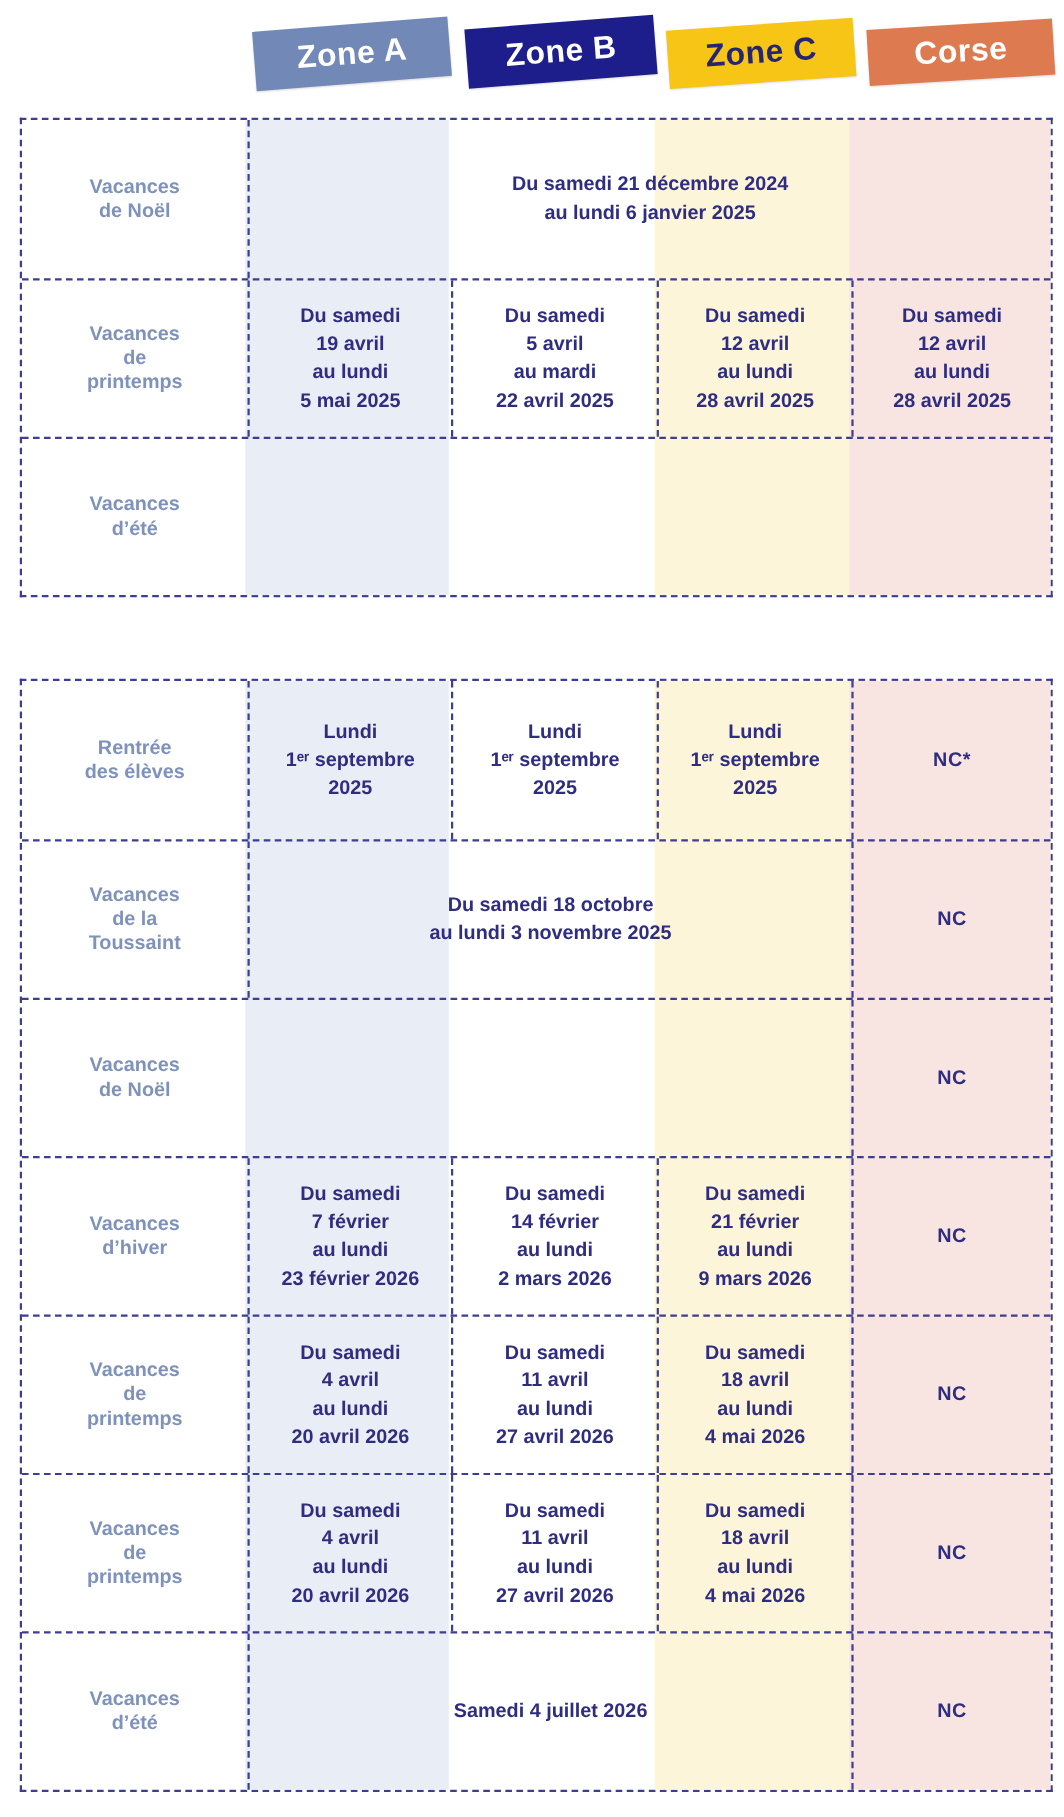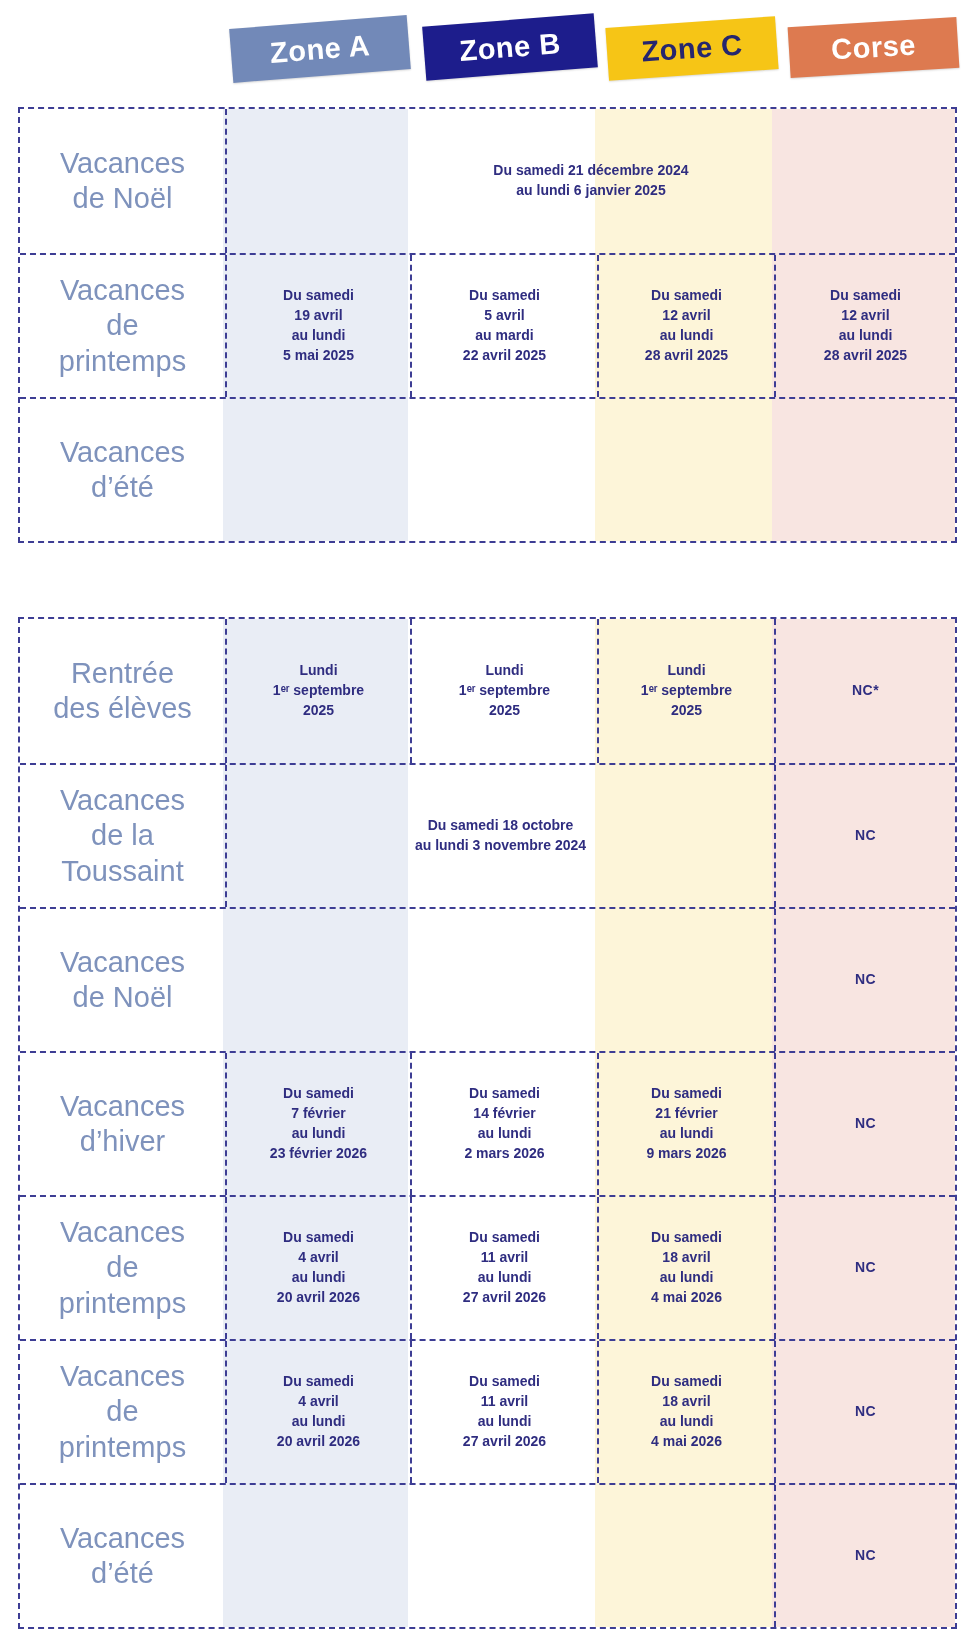--- a/index.html
+++ b/index.html
@@ -41,24 +41,24 @@
     display:grid; grid-template-columns:205px 185px 187px 177px 1fr;
     min-height:144px;
   }
   .row + .row{border-top:2px dashed var(--border-color);}
   .cell{
     display:flex; align-items:center; justify-content:center;
     text-align:center; white-space:pre-line; padding:6px 4px;
   }
   .cell + .cell{border-left:2px dashed var(--border-color);}
   .label-cell{
-    color:var(--label-color); font-weight:normal; font-size:29px; line-height:1.22;
+    color:var(--label-color); font-weight:bold; font-size:18px; line-height:1.22;
   }
   .date-cell{
-    color:var(--text-color); font-weight:600; font-size:14px; line-height:1.42;text-align:center;
+    color:var(--text-color); font-weight:600; font-size:18px; line-height:1.42;text-align:center;
   }
   .nc-cell{font-weight:bold; letter-spacing:0.5px;}
   .span4{grid-column:2 / 6;}
   .span3{grid-column:2 / 5;}
   .col-corse{grid-column:5 / 6;}
 </style>
 </head>
 <body>
 
 <div class="badges">
@@ -126,21 +126,21 @@
 1ᵉʳ septembre
 2025</div>
     <div class="cell date-cell nc-cell">NC*</div>
   </div>
 
   <div class="row">
     <div class="cell label-cell">Vacances
 de la
 Toussaint</div>
     <div class="cell date-cell span3">Du samedi 18 octobre
-au lundi 3 novembre 2024</div>
+au lundi 3 novembre 2025</div>
     <div class="cell date-cell nc-cell col-corse">NC</div>
   </div>
 
   <div class="row">
     <div class="cell label-cell">Vacances
 de Noël</div>
     <div class="cell date-cell nc-cell col-corse">NC</div>
   </div>
 
   <div class="row">
@@ -195,15 +195,16 @@
     <div class="cell date-cell">Du samedi
 18 avril
 au lundi
 4 mai 2026</div>
     <div class="cell date-cell nc-cell">NC</div>
   </div>
 
   <div class="row">
     <div class="cell label-cell">Vacances
 d’été</div>
+    <div class="cell date-cell span3">Samedi 4 juillet 2026</div>
     <div class="cell date-cell nc-cell col-corse">NC</div>
   </div>
 </div>
 
 </body></html>

